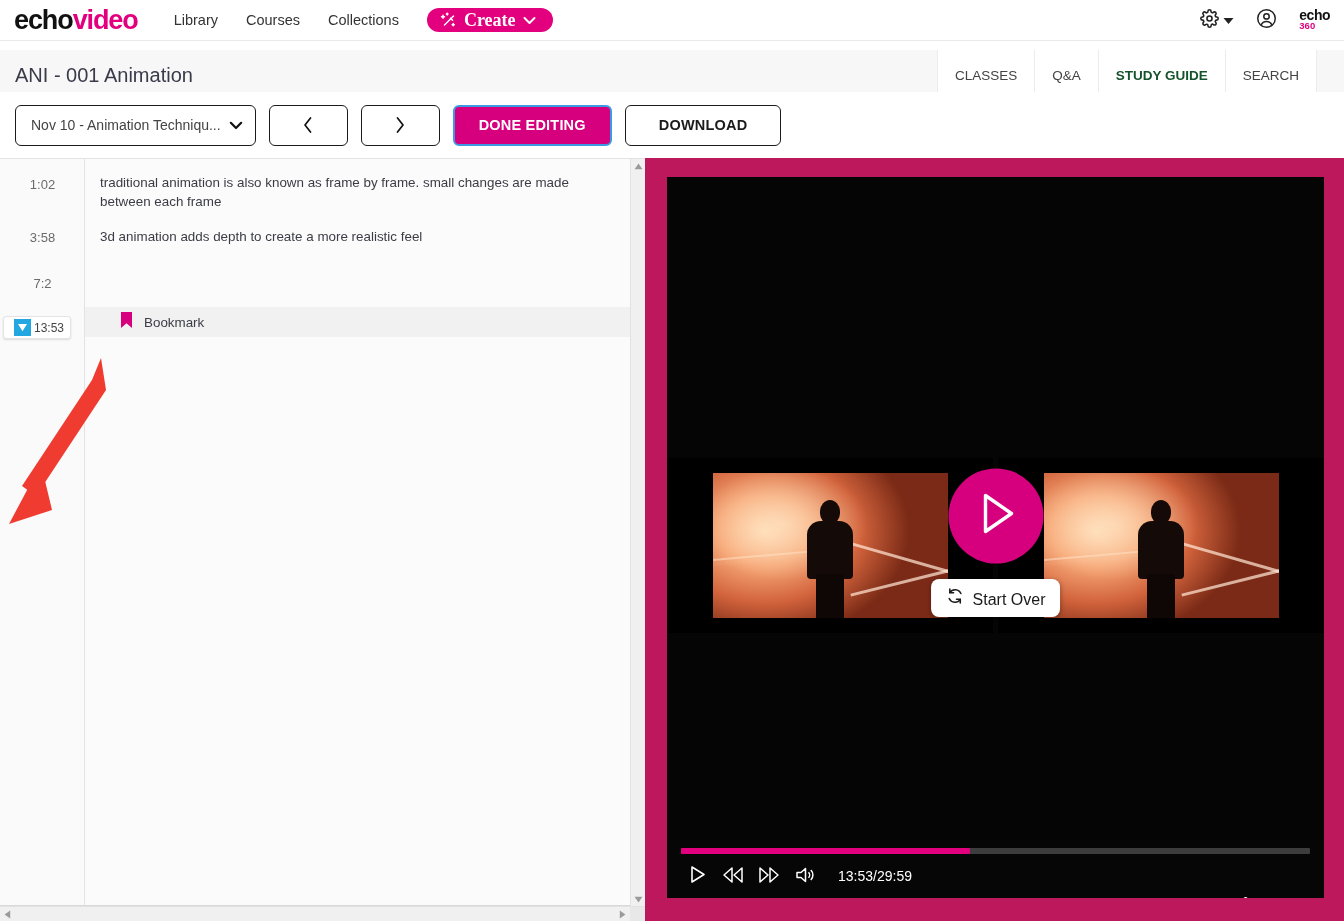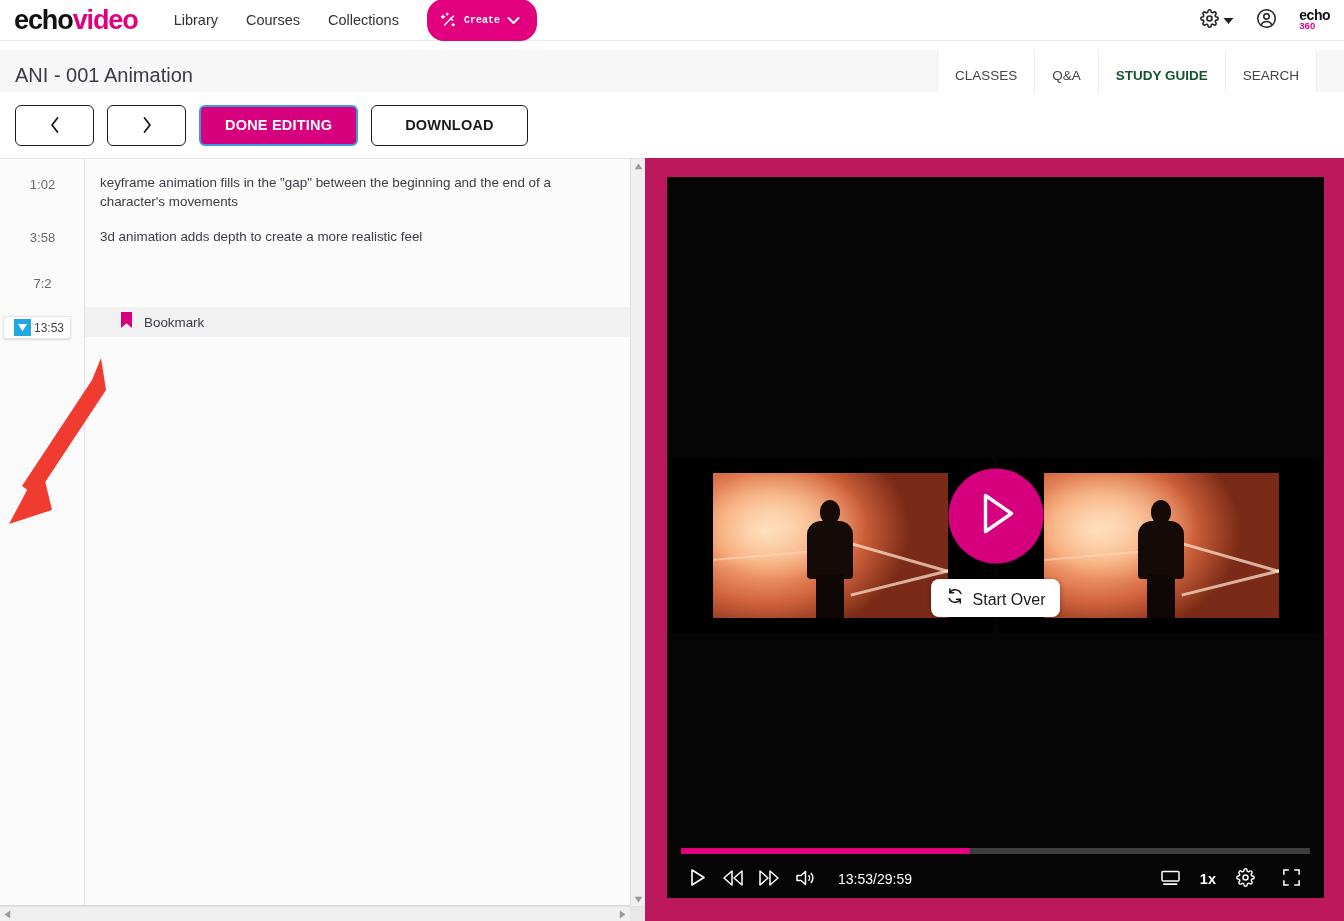--- a/index.html
+++ b/index.html
@@ -27,26 +27,26 @@
   .brand .video { color: #e2007e; }
 
   .navlinks { display: flex; align-items: center; margin-left: 36px; gap: 28px; }
   .navlink {
     font-size: 14.5px; color: #333333; cursor: pointer;
     white-space: nowrap;
   }
 
   .create-btn {
     margin-left: 28px;
-    height: 42px; padding: 0 17px 0 13px;
+    height: 24px; padding: 0 17px 0 13px;
     background: #e2007e; color: #ffffff;
     border: none; border-radius: 17px;
     display: flex; align-items: center; gap: 7px;
-    font-size: 10px; font-weight: bold; cursor: pointer;
-    font-family: Liberation Mono, monospace;
+    font-size: 18px; font-weight: bold; cursor: pointer;
+    font-family: Liberation Serif, serif;
   }
   .create-btn svg { display: block; }
 
   .nav-right {
     margin-left: auto; display: flex; align-items: center;
     gap: 22px; margin-right: 14px;
   }
   .icon-btn {
     background: none; border: none; cursor: pointer;
     display: flex; align-items: center; gap: 4px;
@@ -359,21 +359,21 @@
     background: #3d3d3d; border-radius: 1px;
     cursor: pointer;
   }
   .prog-fill {
     position: absolute; left: 0; top: 0; height: 6px;
     background: #e2007e; border-radius: 1px;
   }
   .ctrl-row {
     position: absolute; left: 0; top: 20px;
     width: 657px; height: 38px;
-    display: flex; 
+    display: flex;  flex-direction: column;
   }
   .cbtn {
     background: none; border: none; cursor: pointer;
     display: flex; align-items: center; justify-content: center;
     padding: 0; width: 34px; height: 32px;
   }
   .ctrl-left { display: flex; align-items: center; margin-left: 13px; gap: 2px; }
   .time-txt { color: #ffffff; font-size: 14px; margin-left: 14px; white-space: nowrap; }
   .ctrl-right { display: flex; align-items: center; margin-left: auto; margin-right: 16px; gap: 12px; }
   .speed-txt { color: #ffffff; font-size: 14.5px; font-weight: bold; cursor: pointer; }
@@ -446,20 +446,28 @@
   <div class="page-title">ANI - 001 Animation</div>
   <div class="tabs">
     <button class="tab">CLASSES</button>
     <button class="tab">Q&amp;A</button>
     <button class="tab active">STUDY GUIDE</button>
     <button class="tab">SEARCH</button>
   </div>
 </div>
 
 <div class="toolbar">
+  <div class="select-btn">
+    <span>Nov 10 - Animation Techniqu...</span>
+    <span class="chev">
+      <svg width="14" height="9" viewBox="0 0 14 9" fill="none" stroke="#111" stroke-width="2.2" stroke-linecap="round" stroke-linejoin="round">
+          <polyline points="1.8,1.8 7,7 12.2,1.8"></polyline>
+        </svg>
+    </span>
+  </div>
 
   <button class="arrow-btn">
     <span>
       <svg width="14" height="20" viewBox="0 0 14 20" fill="none" stroke="#111" stroke-width="1.7" stroke-linecap="round" stroke-linejoin="round">
           <polyline points="9.5,3 4,10 9.5,17"></polyline>
         </svg>
     </span>
   </button>
 
   <button class="arrow-btn">
@@ -487,21 +495,21 @@
         <span class="sq">
           <svg width="11" height="11" viewBox="0 0 11 11">
               <polygon points="1,2 10,2 5.5,9.2" fill="#ffffff"></polygon>
             </svg>
         </span>
         <span class="lbl">13:53</span>
       </div>
     </div>
 
     <div class="transcript">
-      <div class="t-para">keyframe animation fills in the "gap" between the beginning and the end of a character's movements</div>
+      <div class="t-para">traditional animation is also known as frame by frame. small changes are made between each frame</div>
       <div class="t-para">3d animation adds depth to create a more realistic feel</div>
 
       <div class="bookmark-row">
         <span>
           <svg width="13" height="17" viewBox="0 0 13 17">
               <path d="M1 0 H12 V16 L6.5 11.2 L1 16 Z" fill="#d6007f"></path>
             </svg>
         </span>
         <span class="bm-lbl">Bookmark</span>
       </div>

